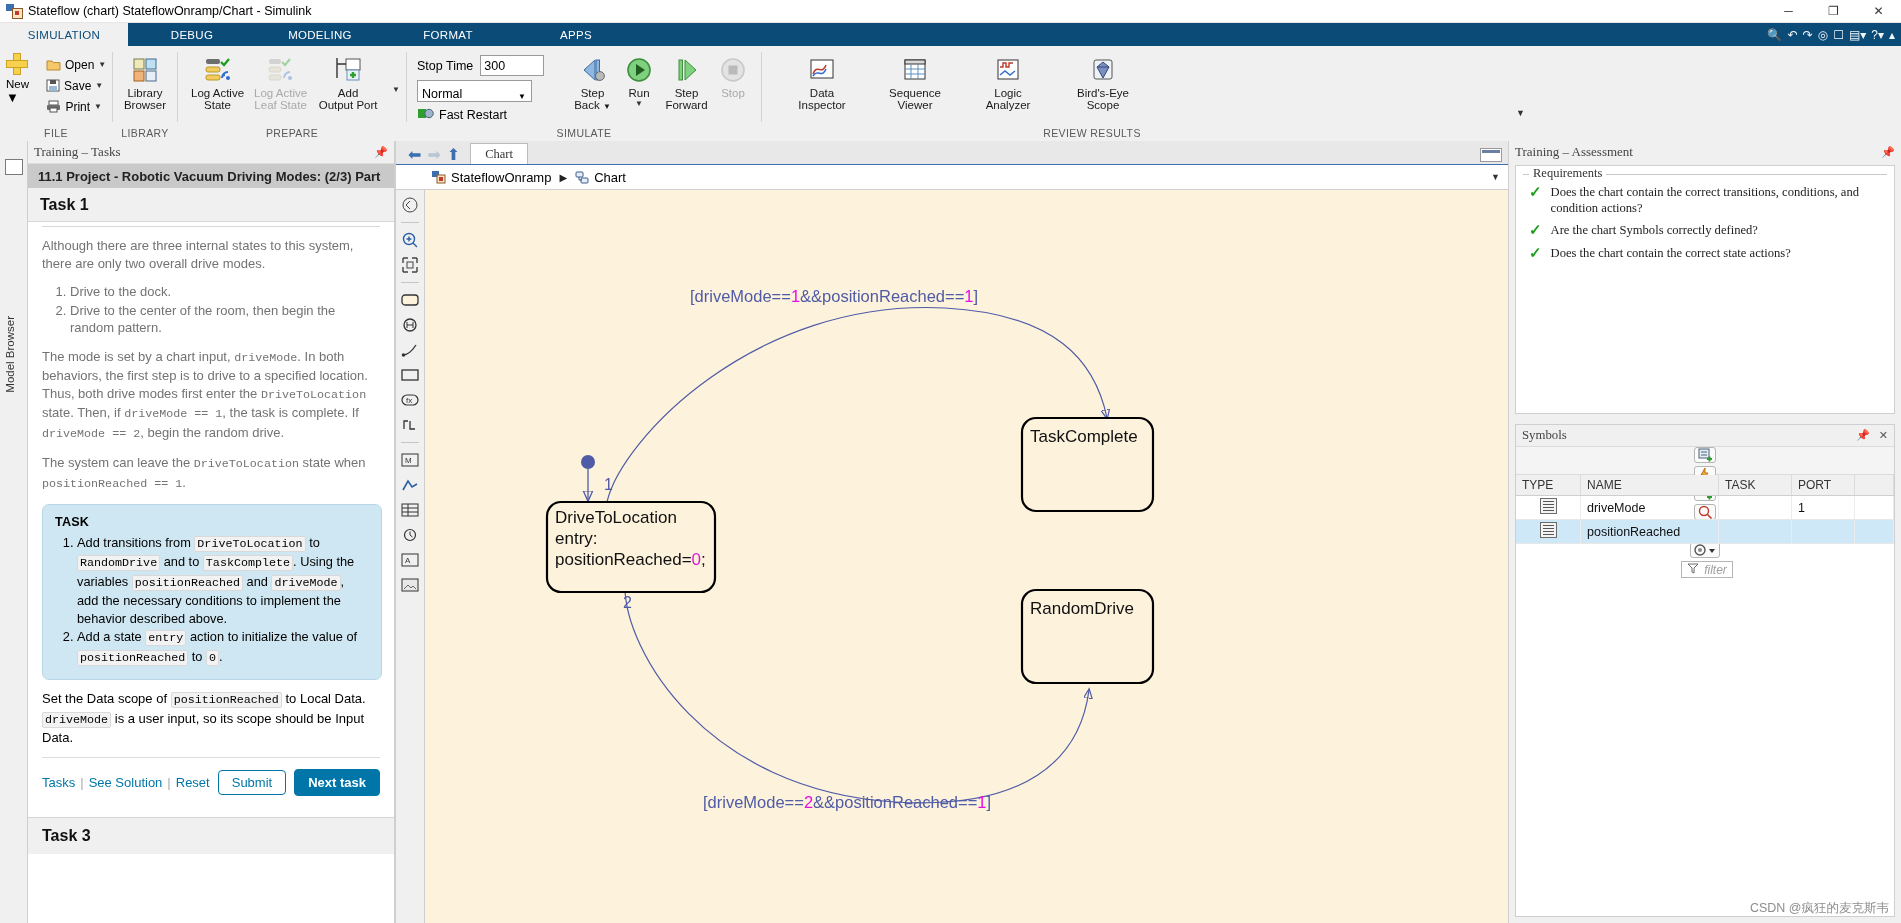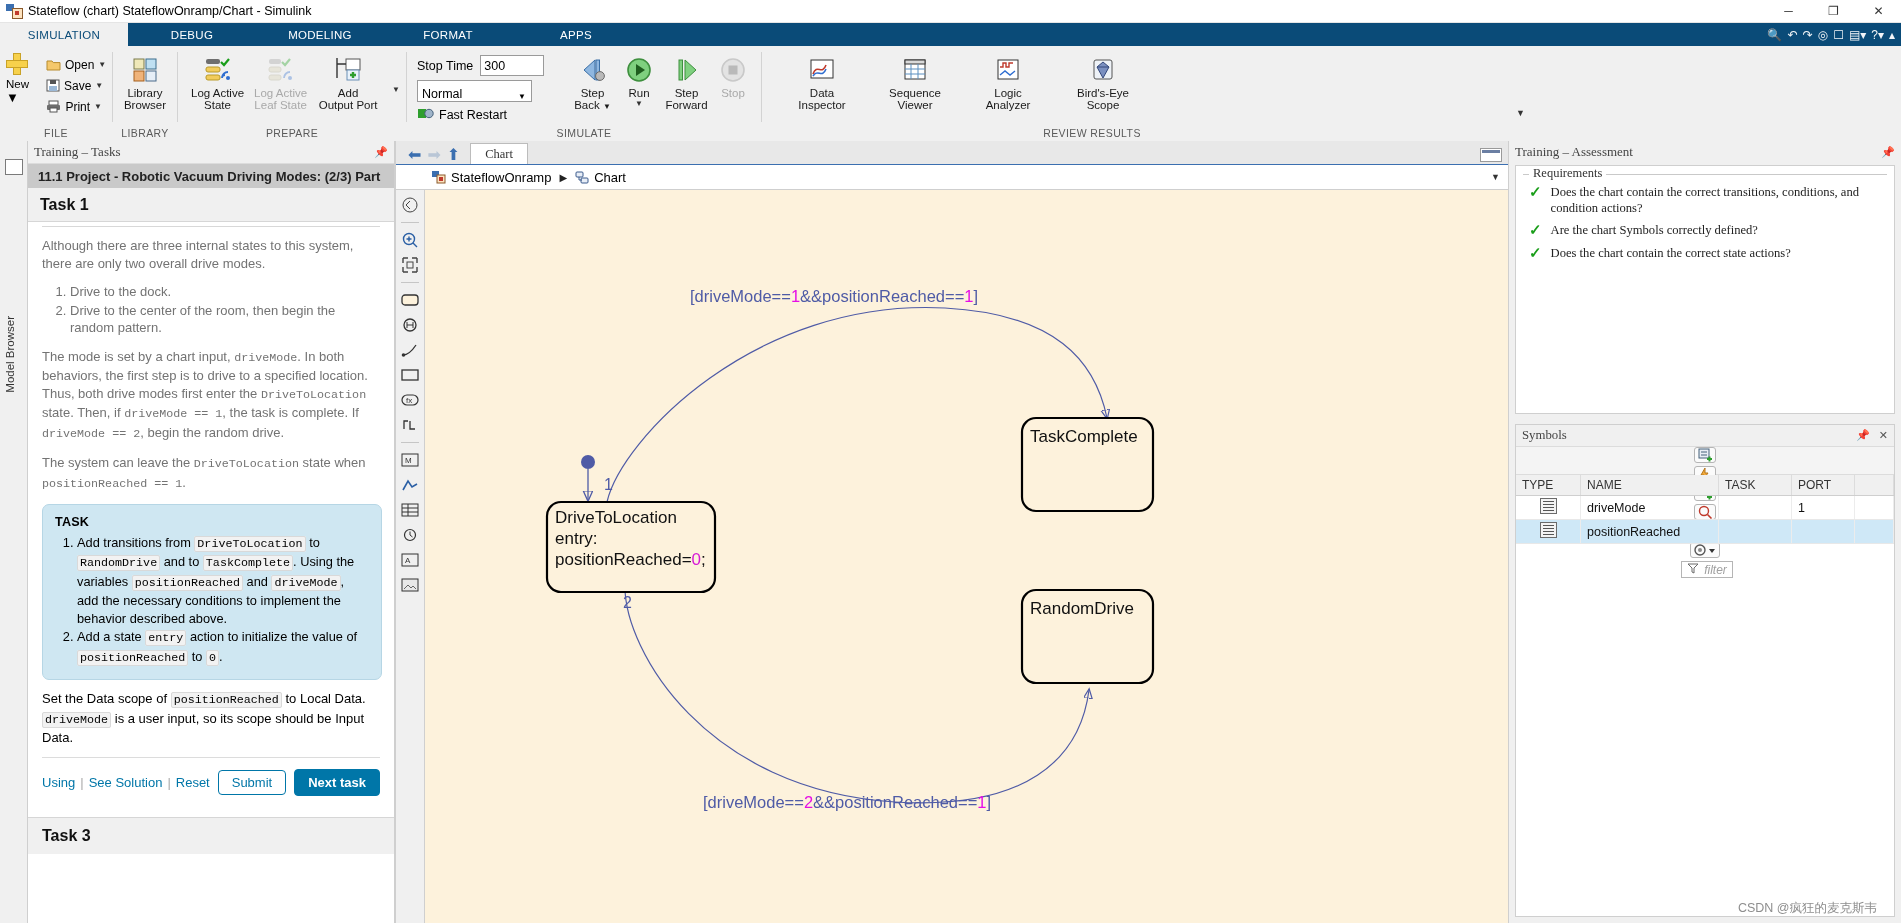--- a/index.html
+++ b/index.html
@@ -157,21 +157,21 @@
   .sfilter .ph{color:#a0a0a0;font-style:italic;font-size:12px;}
   .symtbl{width:100%;border-collapse:collapse;font-size:12.5px;}
   .symtbl th{background:#f0f0f0;font-weight:normal;text-align:left;color:#333;height:20px;
              border-bottom:1px solid #cfcfcf;border-right:1px solid #dcdcdc;padding:0 6px;font-size:12px;}
   .symtbl td{height:23px;border-bottom:1px solid #e8e8e8;border-right:1px solid #ececec;padding:0 6px;color:#111;}
   .symtbl tr.sel td{background:#cfe8f7;}
   .symico{width:15px;height:14px;border:1px solid #6b6b6b;background:#f3f3f3;display:inline-block;position:relative;}
   .symico:after{content:'';position:absolute;left:2px;top:2px;right:2px;bottom:2px;
                 background:repeating-linear-gradient(0deg,#555 0 1px,transparent 1px 3px);}
 
-  .watermark{position:absolute;right:24px;bottom:6px;font-size:12.5px;color:#8e8e8e;}
+  .watermark{position:absolute;right:12px;bottom:6px;font-size:12.5px;color:#8e8e8e;}
 </style>
 </head>
 <body>
 
 <div class="app">
 
   <div class="titlebar">
     <div class="ticon">
       <div class="flag"></div>
         <div class="box"></div>
@@ -462,21 +462,21 @@
             <li><span>Add transitions from </span><span class="codechip">DriveToLocation</span><span> to </span><span class="codechip">RandomDrive</span><span> and to </span><span class="codechip">TaskComplete</span><span>. Using the variables </span><span class="codechip">positionReached</span><span> and </span><span class="codechip">driveMode</span><span>, add the necessary conditions to implement the behavior described above.</span></li>
             <li><span>Add a state </span><span class="codechip">entry</span><span> action to initialize the value of </span><span class="codechip">positionReached</span><span> to </span><span class="codechip">0</span><span>.</span></li>
           </ol>
         </div>
 
         <div class="tp-after">
           <span>Set the Data scope of </span><span class="codechip">positionReached</span><span> to Local Data. </span><span class="codechip">driveMode</span><span> is a user input, so its scope should be Input Data.</span>
         </div>
 
         <div class="tp-actions">
-          <a href="#">Using</a>
+          <a href="#">Tasks</a>
           <span class="sep">|</span>
           <a href="#">See Solution</a>
           <span class="sep">|</span>
           <a href="#">Reset</a>
           <button class="btn-outline">Submit</button>
           <button class="btn-solid">Next task</button>
         </div>
 
         <div class="tp-nextsec">Task 3</div>
       </div>

